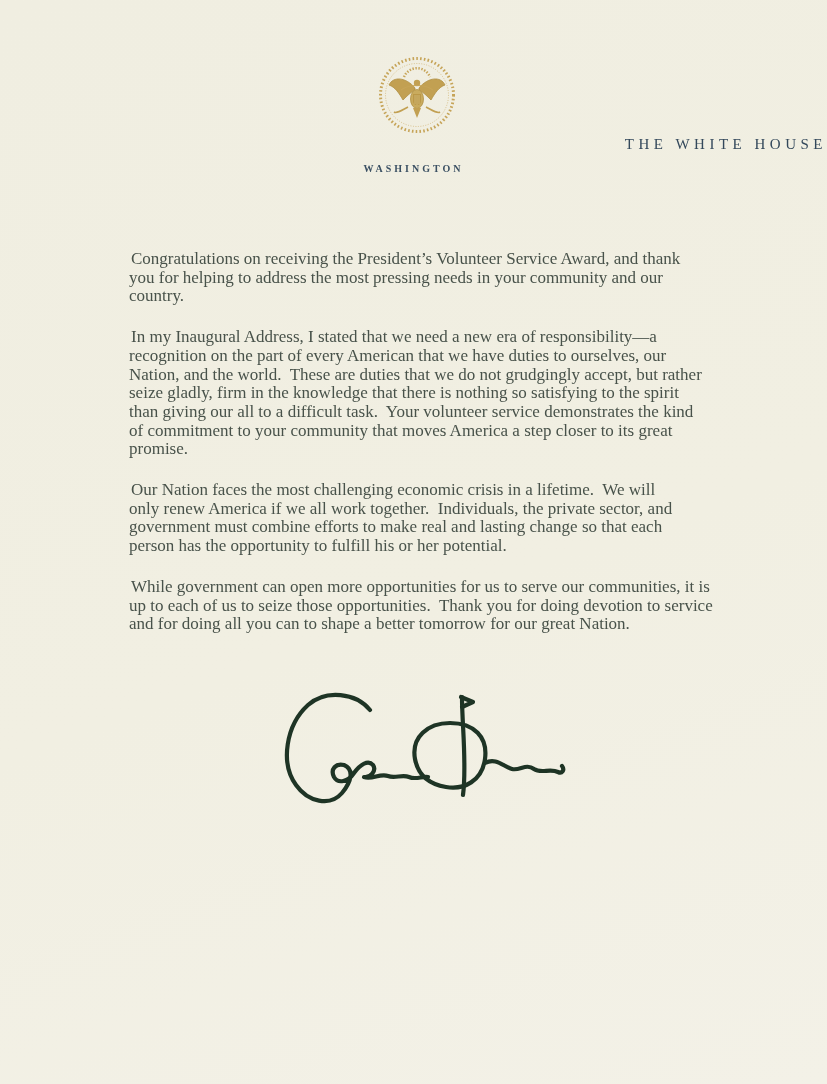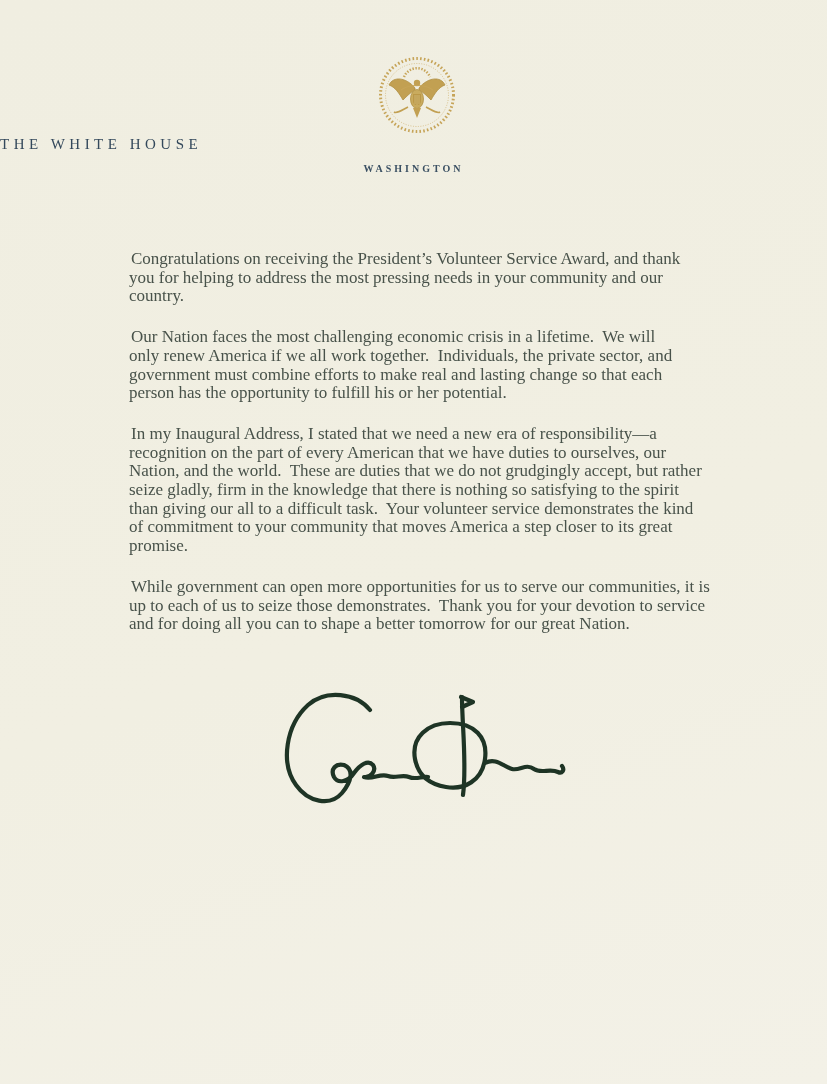--- a/index.html
+++ b/index.html
@@ -25,21 +25,21 @@
     top: 55px;
     left: 50%;
     margin-left: -37px;
     width: 80px;
     height: 80px;
   }
   .wh-title {
     position: absolute;
     top: 136px;
     left: 0; right: 0;
-    text-align: left;
+    text-align: right;
     font-size: 15px;
     letter-spacing: 4.5px;
     color: #33485b;
     font-weight: 500;
   }
   .wh-subtitle {
     position: absolute;
     top: 163px;
     left: 0; right: 0;
     text-align: center;
@@ -101,33 +101,33 @@
       <path d="M24,35 C32,29 48,29 56,35" fill="none" stroke="#c6a458" stroke-width="1.1"></path>
     </svg>
     <div class="wh-title">THE WHITE HOUSE</div>
     <div class="wh-subtitle">WASHINGTON</div>
   </div>
 
   <div class="letter-body">
     <p>Congratulations on receiving the President’s Volunteer Service Award, and thank
 you for helping to address the most pressing needs in your community and our
 country.</p>
-    <p>Our Nation faces the most challenging economic crisis in a lifetime.  We will
-only renew America if we all work together.  Individuals, the private sector, and
-government must combine efforts to make real and lasting change so that each
-person has the opportunity to fulfill his or her potential.</p>
     <p>In my Inaugural Address, I stated that we need a new era of responsibility—a
 recognition on the part of every American that we have duties to ourselves, our
 Nation, and the world.  These are duties that we do not grudgingly accept, but rather
 seize gladly, firm in the knowledge that there is nothing so satisfying to the spirit
 than giving our all to a difficult task.  Your volunteer service demonstrates the kind
 of commitment to your community that moves America a step closer to its great
 promise.</p>
+    <p>Our Nation faces the most challenging economic crisis in a lifetime.  We will
+only renew America if we all work together.  Individuals, the private sector, and
+government must combine efforts to make real and lasting change so that each
+person has the opportunity to fulfill his or her potential.</p>
     <p>While government can open more opportunities for us to serve our communities, it is
-up to each of us to seize those demonstrates.  Thank you for your devotion to service
+up to each of us to seize those opportunities.  Thank you for doing devotion to service
 and for doing all you can to shape a better tomorrow for our great Nation.</p>
   </div>
 
   <div class="signature-block">
     <svg viewBox="0 0 300 125" aria-hidden="true">
       <g fill="none" stroke="#1e3425" stroke-width="4.2" stroke-linecap="round" stroke-linejoin="round">
 
         <path d="M92,25 C78,8 48,4 30,20 C8,40 2,78 18,100 C30,117 52,122 64,108
                  C74,96 76,84 66,80 C58,78 52,84 56,92 C60,99 70,97 76,88
                  C82,80 90,74 95,80 C99,86 92,93 86,92

